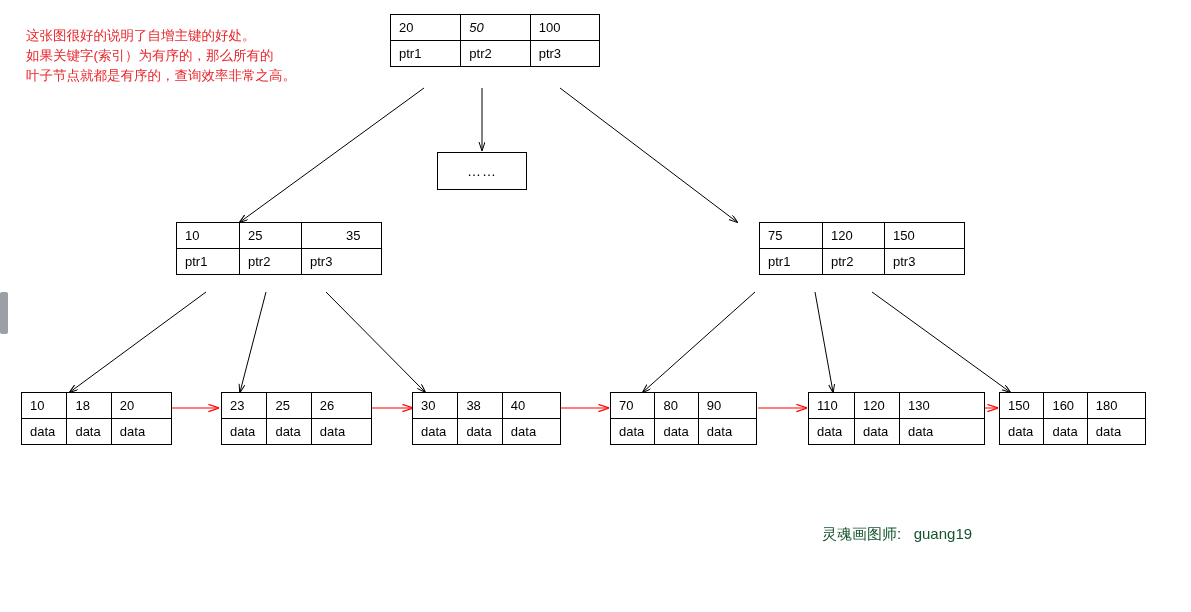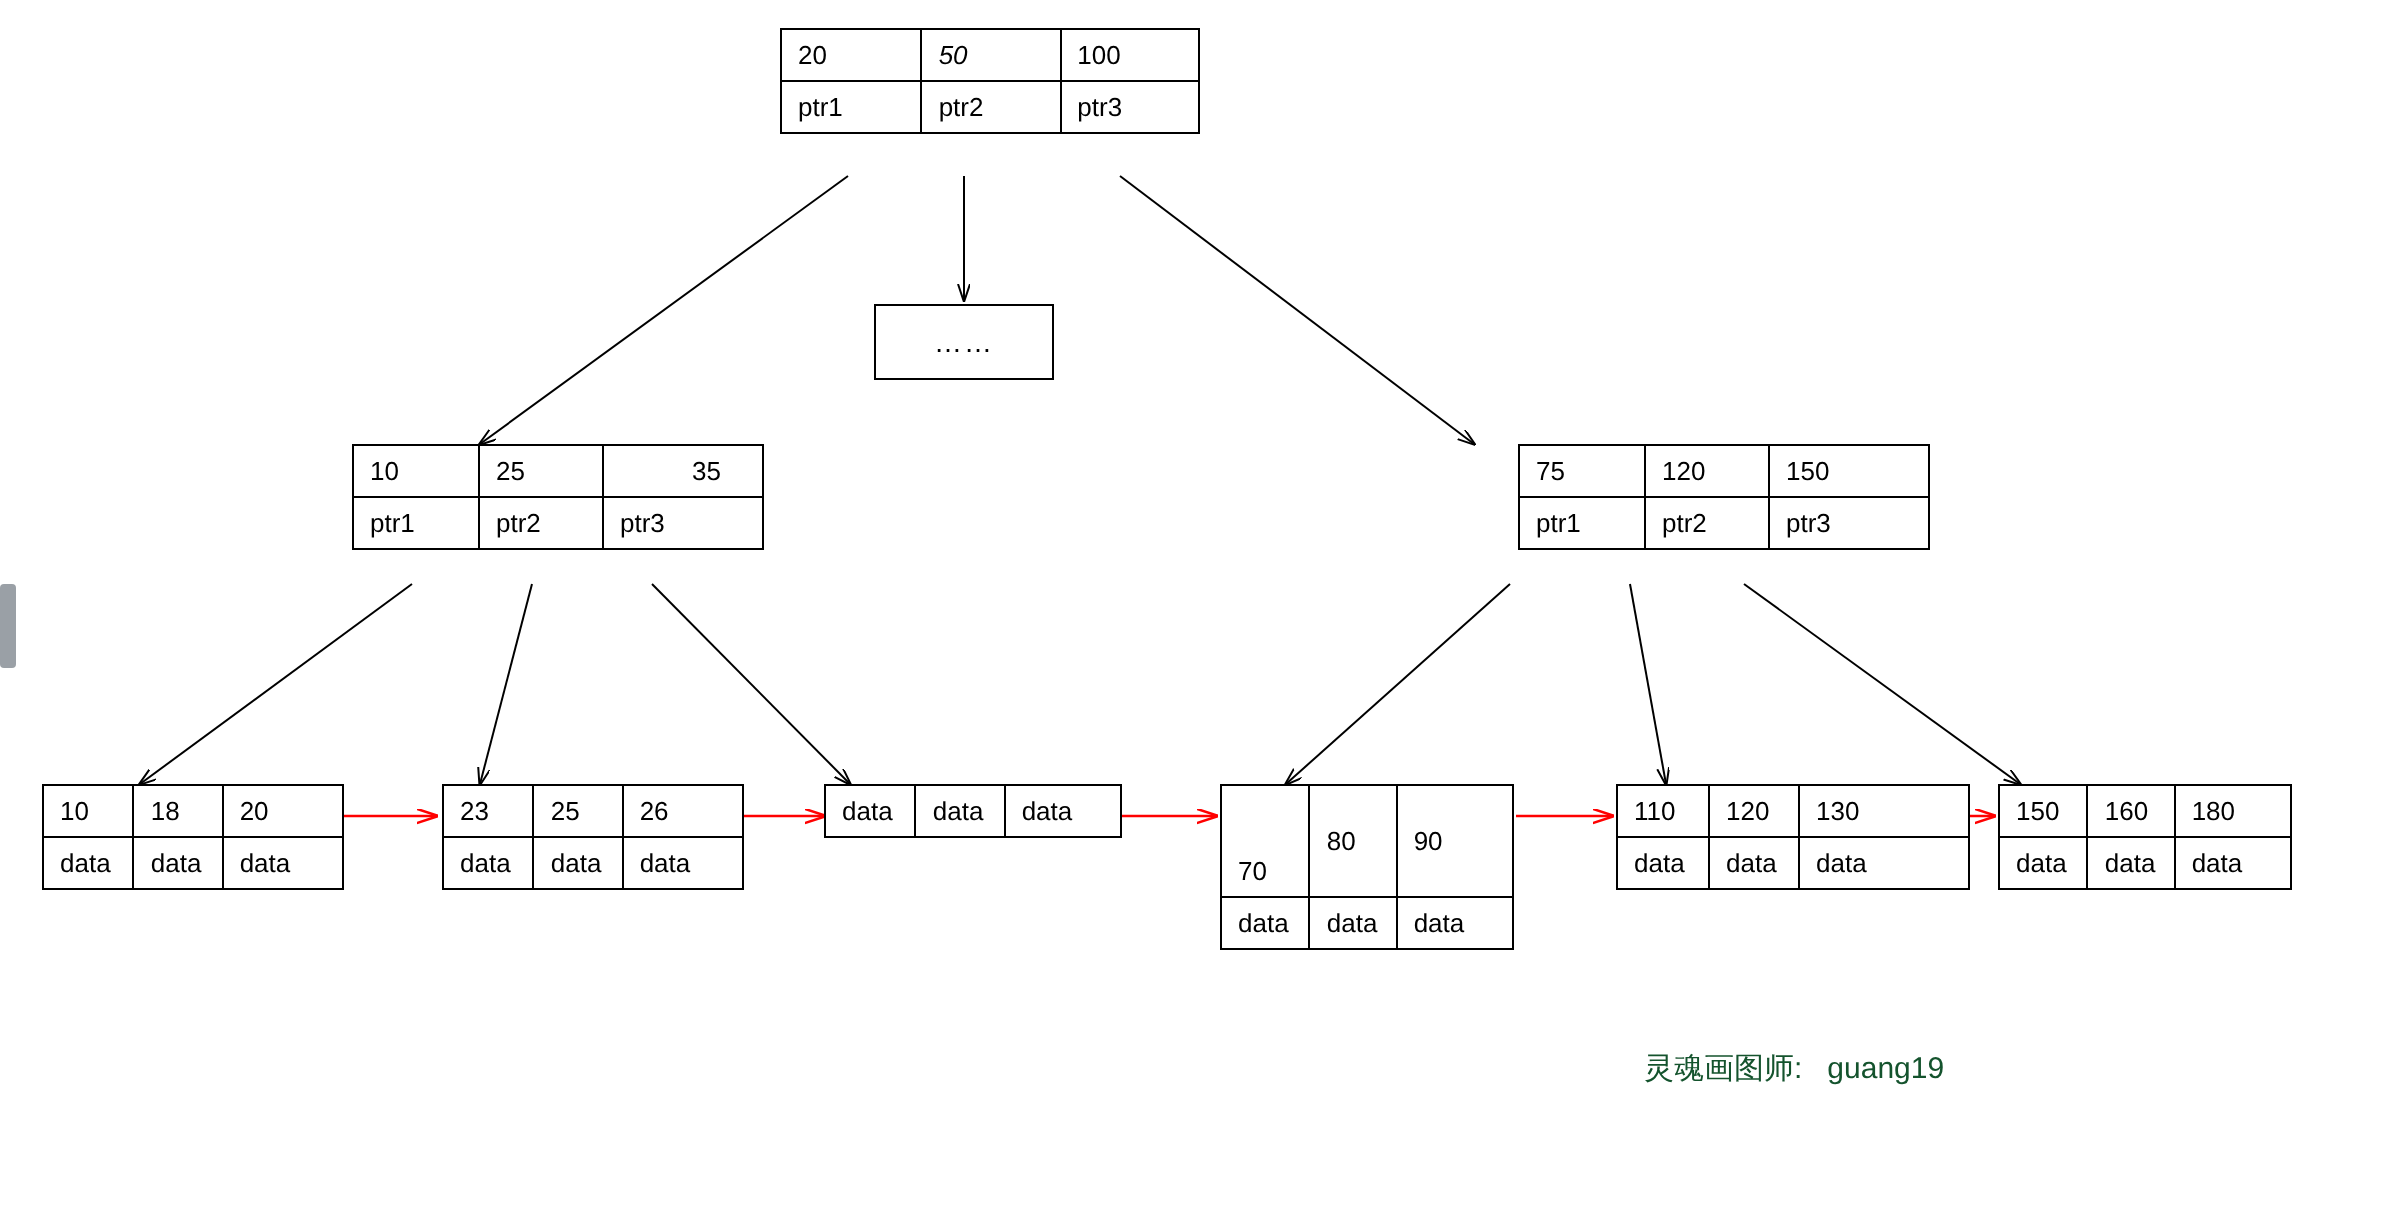--- a/index.html
+++ b/index.html
@@ -112,20 +112,23 @@
     <line x1="815" y1="292" x2="833" y2="392" stroke="#000" stroke-width="1" marker-end="url(#arrow)"></line>
     <line x1="872" y1="292" x2="1010" y2="392" stroke="#000" stroke-width="1" marker-end="url(#arrow)"></line>
 
     <line x1="172" y1="408" x2="218" y2="408" stroke="#ff0000" stroke-width="1.2" marker-end="url(#arrowred)"></line>
     <line x1="372" y1="408" x2="412" y2="408" stroke="#ff0000" stroke-width="1.2" marker-end="url(#arrowred)"></line>
     <line x1="560" y1="408" x2="608" y2="408" stroke="#ff0000" stroke-width="1.2" marker-end="url(#arrowred)"></line>
     <line x1="758" y1="408" x2="806" y2="408" stroke="#ff0000" stroke-width="1.2" marker-end="url(#arrowred)"></line>
     <line x1="957" y1="408" x2="997" y2="408" stroke="#ff0000" stroke-width="1.2" marker-end="url(#arrowred)"></line>
   </svg>
 
+  <div class="note" style="left:26px; top:26px;">这张图很好的说明了自增主键的好处。
+如果关键字(索引）为有序的，那么所有的
+叶子节点就都是有序的，查询效率非常之高。</div>
 
   <div class="node" style="left:390px; top:14px; width:210px;">
     <div class="row top">
       <div class="cell" style="width:70px;">20</div>
       <div class="cell" style="width:70px;font-style:italic;">50</div>
       <div class="cell" style="width:70px;">100</div>
     </div>
     <div class="row">
       <div class="cell" style="width:70px;">ptr1</div>
       <div class="cell" style="width:70px;">ptr2</div>
@@ -181,30 +184,35 @@
       <div class="cell" style="width:61px;">26</div>
     </div>
     <div class="row">
       <div class="cell" style="width:45px;">data</div>
       <div class="cell" style="width:45px;">data</div>
       <div class="cell" style="width:61px;">data</div>
     </div>
   </div>
 
   <div class="node" style="left:412px; top:392px; width:149px;">
+    <div class="row top">
+      <div class="cell" style="width:45px;">30</div>
+      <div class="cell" style="width:45px;">38</div>
+      <div class="cell" style="width:59px;">40</div>
+    </div>
     <div class="row">
       <div class="cell" style="width:45px;">data</div>
       <div class="cell" style="width:45px;">data</div>
       <div class="cell" style="width:59px;">data</div>
     </div>
   </div>
 
   <div class="node" style="left:610px; top:392px; width:147px;">
     <div class="row top">
-      <div class="cell" style="width:44px;margin-top:30px;">70</div>
+      <div class="cell" style="width:44px;">70</div>
       <div class="cell" style="width:44px;">80</div>
       <div class="cell" style="width:59px;">90</div>
     </div>
     <div class="row">
       <div class="cell" style="width:44px;">data</div>
       <div class="cell" style="width:44px;">data</div>
       <div class="cell" style="width:59px;">data</div>
     </div>
   </div>
 

